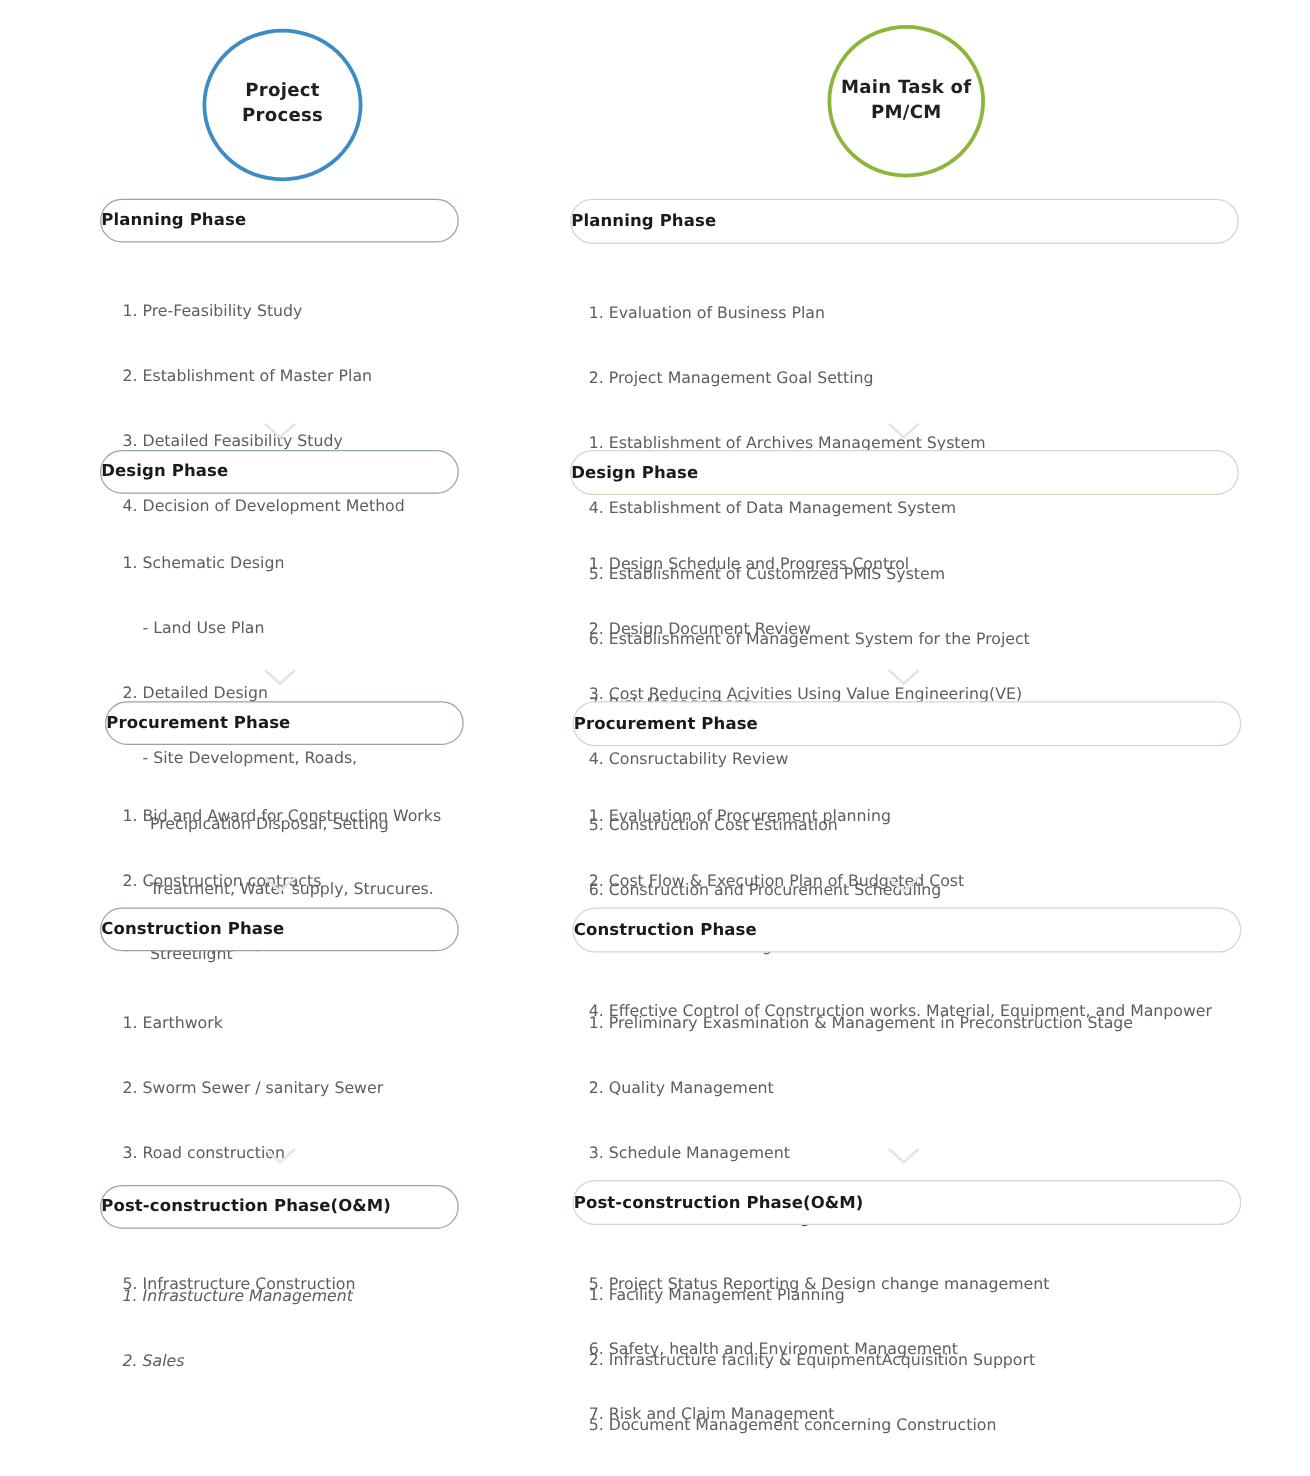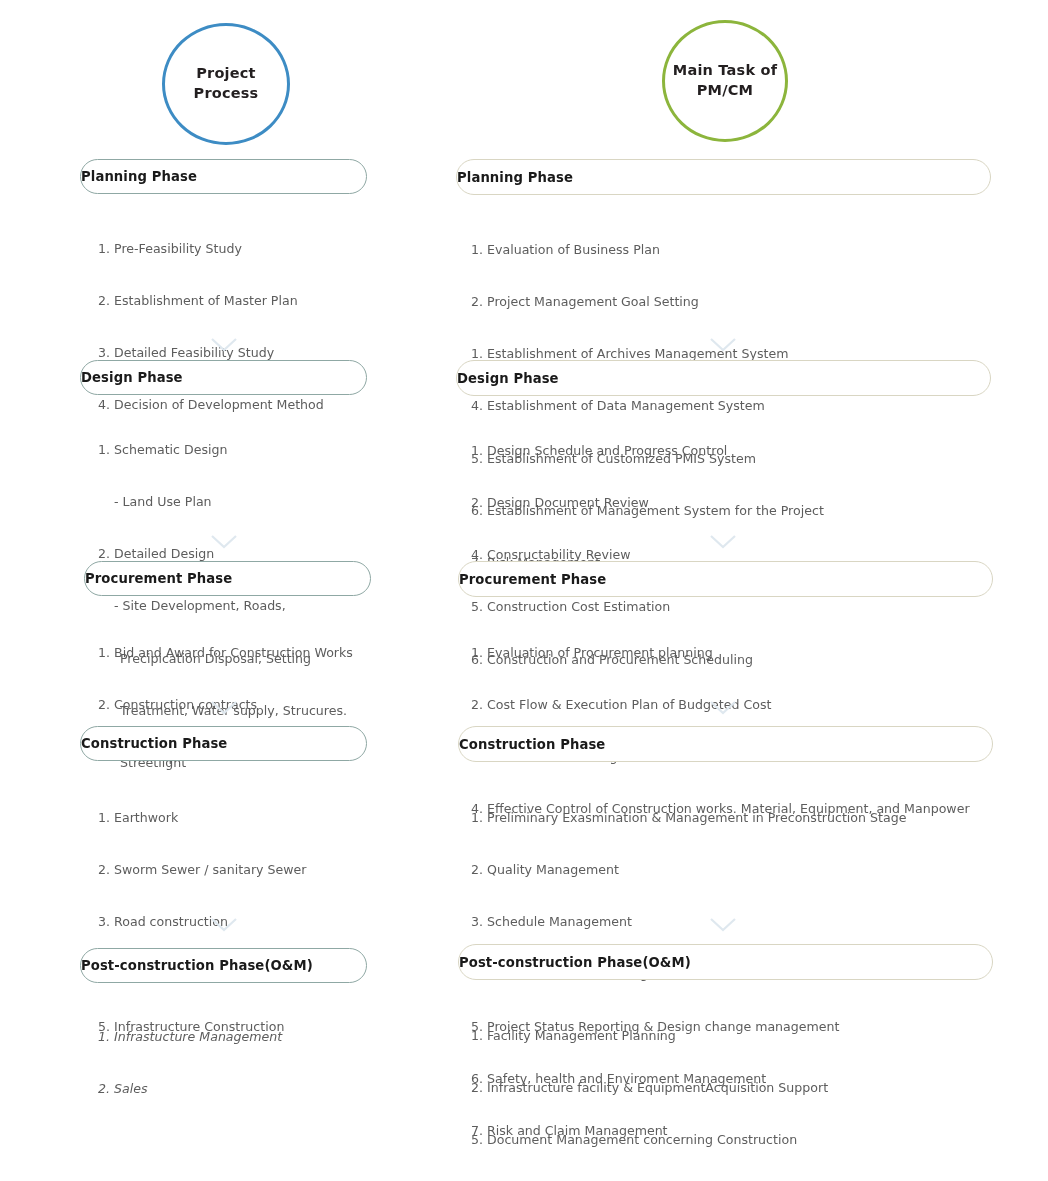--- a/index.html
+++ b/index.html
@@ -194,20 +194,21 @@
         <path d="M1 1 L13 12 L25 1" fill="none" stroke="#dfe8ef" stroke-width="2.2"></path>
       </svg>
   </div>
 
   <div class="phase-box right" style="left:456px; top:360px; width:535px; height:36px;">
     <span>Design Phase</span>
   </div>
   <div class="phase-list" style="left:471px; top:407px;">
     <span class="li">1. Design Schedule and Progress Control</span>
     <span class="li">2. Design Document Review</span>
+    <span class="li">3. Cost Reducing Acivities Using Value Engineering(VE)</span>
     <span class="li">4. Consructability Review</span>
     <span class="li">5. Construction Cost Estimation</span>
     <span class="li">6. Construction and Procurement Scheduling</span>
   </div>
 
   <div class="chevron" style="left:710px; top:535px;">
     <svg width="26" height="14" viewBox="0 0 26 14">
         <path d="M1 1 L13 12 L25 1" fill="none" stroke="#dfe8ef" stroke-width="2.2"></path>
       </svg>
   </div>

